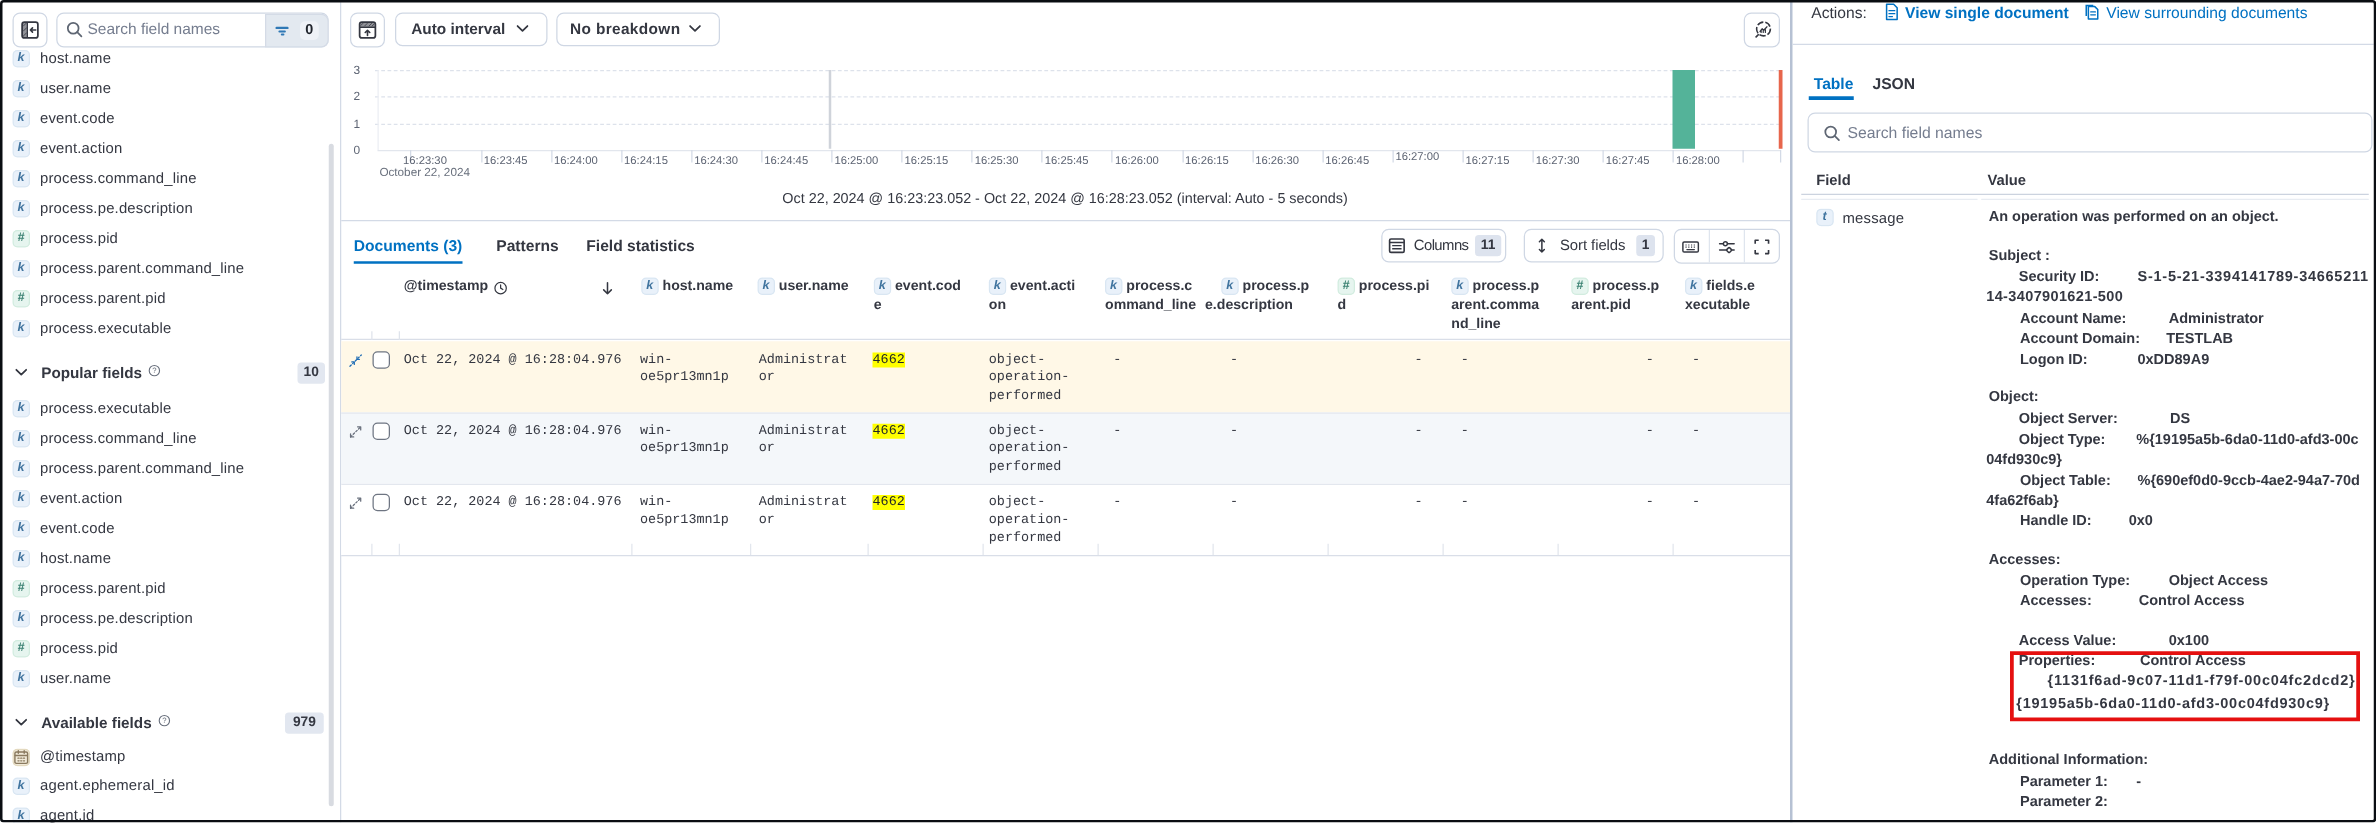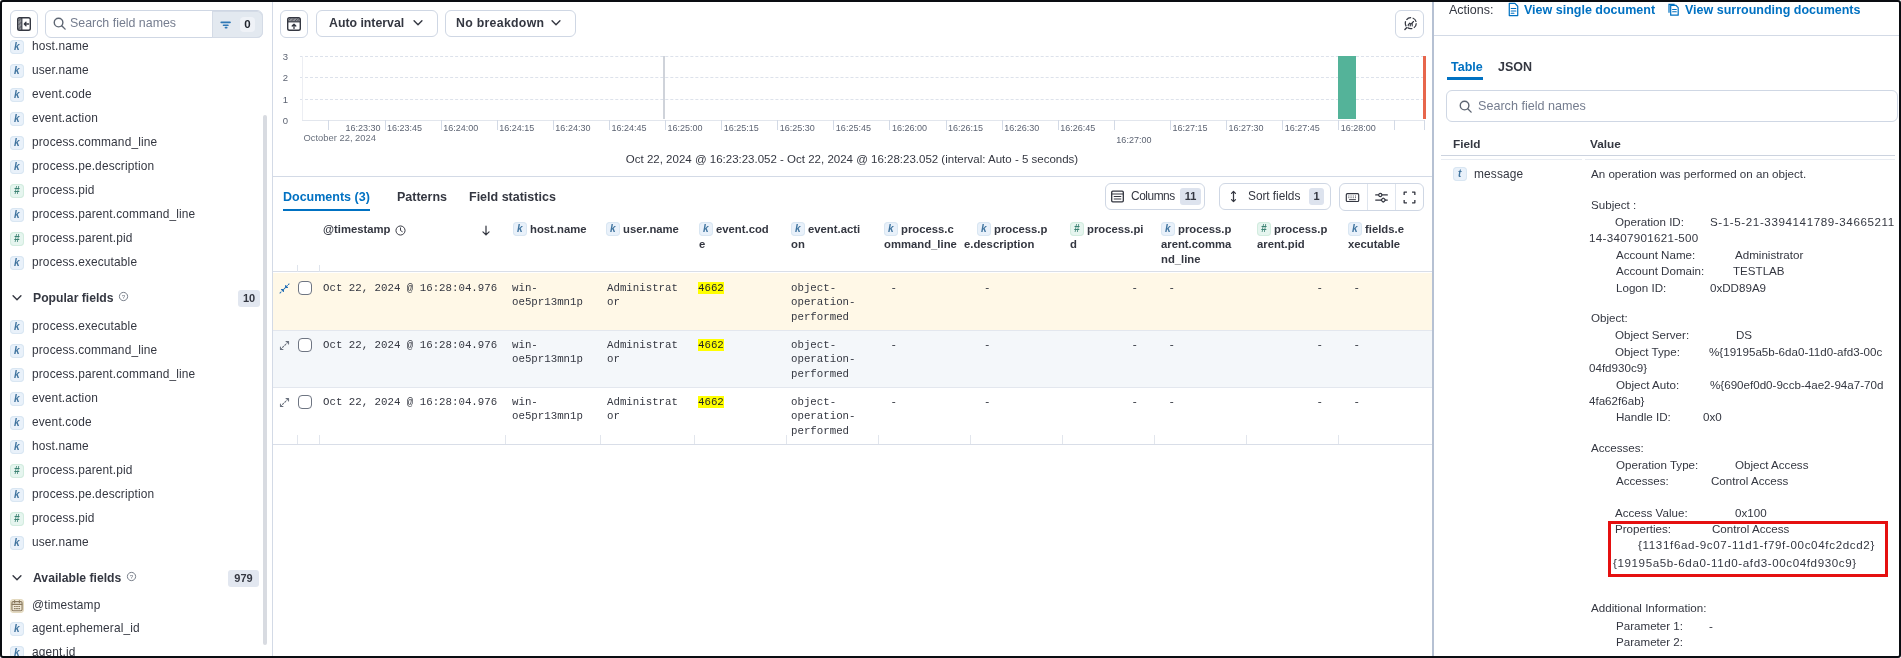--- a/index.html
+++ b/index.html
@@ -16,21 +16,21 @@
 .btn{position:absolute;border:1px solid #cfd7e4;border-radius:6px;background:#fff;}
 .btxt{font-size:11.9px;color:#343741;white-space:nowrap;letter-spacing:-0.05px;}
 .btxt2{font-size:12.3px;font-weight:bold;color:#343741;white-space:nowrap;}
 .mono{font-family:"Liberation Mono",monospace;font-size:10.75px;line-height:14.7px;color:#343741;}
 .hdr{position:absolute;font-weight:bold;font-size:11.3px;line-height:15px;color:#343741;}
 .vline{position:absolute;width:1px;background:#d3dae6;}
 .hline{position:absolute;height:1px;background:#d3dae6;}
 .xlab{position:absolute;font-size:9px;color:#5d6473;white-space:nowrap;transform:translateX(-50%);}
 .ylab{position:absolute;font-size:9.5px;color:#5d6473;text-align:right;width:20px;}
 .grid{position:absolute;left:300px;width:1124px;border-top:1px dashed #dde2eb;height:0;}
-.msgl{position:absolute;font-size:11.6px;color:#343741;white-space:nowrap;}
+.msgl{position:absolute;font-size:11.6px;color:#343741;white-space:nowrap;font-weight:bold;}
 .tab{position:absolute;font-weight:bold;font-size:12.5px;white-space:nowrap;}
 .lnk{position:absolute;font-size:12.5px;color:#0071c2;white-space:nowrap;}
 </style></head><body>
 <div class="a" style="left:0;top:0;width:1901px;height:658px;border:2.5px solid #0a0d12;border-radius:3px;z-index:60;pointer-events:none"></div>
 <div class="btn" style="left:10px;top:10px;width:28px;height:28px"></div>
 <svg class="a" style="left:16px;top:16px" width="16" height="16" viewBox="0 0 16 16" fill="none">
     <rect x="1.7" y="1.7" width="12.6" height="12.6" rx="1.8" stroke="#343741" stroke-width="1.4"></rect>
     <path d="M5.8 2v12" stroke="#343741" stroke-width="1.2"></path>
     <rect x="2.3" y="2.3" width="3" height="11.4" fill="#343741" opacity="0.55"></rect>
     <path d="M2.5 5l3-3M2.5 9l3-3M2.5 13l3-3" stroke="#343741" stroke-width="0.8" opacity="0.8"></path>
@@ -168,35 +168,35 @@
 <div class="a" style="left:945.5px;top:119.5px;width:1px;height:10px;background:#d3dae6"></div>
 <div class="a" style="left:1001.6px;top:119.5px;width:1px;height:10px;background:#d3dae6"></div>
 <div class="a" style="left:1057.7px;top:119.5px;width:1px;height:10px;background:#d3dae6"></div>
 <div class="a" style="left:1113.8px;top:119.5px;width:1px;height:10px;background:#d3dae6"></div>
 <div class="a" style="left:1169.9px;top:119.5px;width:1px;height:10px;background:#d3dae6"></div>
 <div class="a" style="left:1226.0px;top:119.5px;width:1px;height:10px;background:#d3dae6"></div>
 <div class="a" style="left:1282.1px;top:119.5px;width:1px;height:10px;background:#d3dae6"></div>
 <div class="a" style="left:1338.2px;top:119.5px;width:1px;height:10px;background:#d3dae6"></div>
 <div class="a" style="left:1394.3px;top:119.5px;width:1px;height:10px;background:#d3dae6"></div>
 <div class="a" style="left:1424px;top:119.5px;width:1px;height:10px;background:#d3dae6"></div>
-<div class="xlab" style="left:363px;top:122.5px">16:23:30</div>
+<div class="xlab" style="left:340px;top:122.5px">16:23:30</div>
 <div class="xlab" style="left:404.6px;top:122.5px">16:23:45</div>
 <div class="xlab" style="left:460.7px;top:122.5px">16:24:00</div>
 <div class="xlab" style="left:516.8px;top:122.5px">16:24:15</div>
 <div class="xlab" style="left:572.9px;top:122.5px">16:24:30</div>
 <div class="xlab" style="left:629.0px;top:122.5px">16:24:45</div>
 <div class="xlab" style="left:685.1px;top:122.5px">16:25:00</div>
 <div class="xlab" style="left:741.2px;top:122.5px">16:25:15</div>
 <div class="xlab" style="left:797.3px;top:122.5px">16:25:30</div>
 <div class="xlab" style="left:853.4px;top:122.5px">16:25:45</div>
 <div class="xlab" style="left:909.5px;top:122.5px">16:26:00</div>
 <div class="xlab" style="left:965.6px;top:122.5px">16:26:15</div>
 <div class="xlab" style="left:1021.7px;top:122.5px">16:26:30</div>
 <div class="xlab" style="left:1077.8px;top:122.5px">16:26:45</div>
-<div class="xlab" style="left:1133.9px;top:135px">16:27:00</div>
+<div class="xlab" style="left:1133.9px;top:120px">16:27:00</div>
 <div class="xlab" style="left:1190.0px;top:122.5px">16:27:15</div>
 <div class="xlab" style="left:1246.1px;top:122.5px">16:27:30</div>
 <div class="xlab" style="left:1302.2px;top:122.5px">16:27:45</div>
 <div class="xlab" style="left:1358.3px;top:122.5px">16:28:00</div>
 <div class="a sub" style="left:303.5px;top:132px;font-size:9.4px">October 22, 2024</div>
 <div class="a" style="left:663px;top:56.3px;width:1.5px;height:63px;background:#cfd3da"></div>
 <div class="a" style="left:1338px;top:56.3px;width:18px;height:63.2px;background:#54b399"></div>
 <div class="a" style="left:1423px;top:56.3px;width:2.5px;height:63.2px;background:#e7664c"></div>
 <div class="a txt" style="left:852px;top:152.5px;transform:translateX(-50%);font-size:11.5px">Oct 22, 2024 @ 16:23:23.052 - Oct 22, 2024 @ 16:28:23.052 (interval: Auto - 5 seconds)</div>
 <div class="hline" style="left:273px;top:176px;width:1159px"></div>
@@ -344,56 +344,56 @@
 <svg class="a" style="left:1506px;top:2px" width="15" height="15" viewBox="0 0 16 16" fill="none">
     <path d="M3.5 1.5h6L12.5 4.5v10h-9z" stroke="#0071c2" stroke-width="1.3" stroke-linejoin="round"></path>
     <path d="M5.5 7h5M5.5 9.5h5M5.5 12h3" stroke="#0071c2" stroke-width="1.1" stroke-linecap="round"></path>
   </svg>
 <div class="lnk" style="left:1524px;top:3px;font-weight:bold">View single document</div>
 <svg class="a" style="left:1666px;top:2px" width="15" height="15" viewBox="0 0 16 16" fill="none">
     <path d="M5 3.5h5.5L13 6v8H5z" stroke="#0071c2" stroke-width="1.3" stroke-linejoin="round"></path>
     <path d="M3.2 11.5v-9h6" stroke="#0071c2" stroke-width="1.3"></path>
     <path d="M7 8h4M7 10.5h4" stroke="#0071c2" stroke-width="1.1" stroke-linecap="round"></path>
   </svg>
-<div class="lnk" style="left:1685px;top:3px;font-weight:bold">View surrounding documents</div>
+<div class="lnk" style="left:1685px;top:3px;font-weight:normal">View surrounding documents</div>
 <div class="hline" style="left:1434px;top:35px;width:465px"></div>
 <div class="tab" style="left:1451px;top:60px;color:#0071c2">Table</div>
 <div class="a" style="left:1447px;top:77px;width:36px;height:2.5px;background:#0071c2"></div>
 <div class="tab txt" style="left:1498px;top:60px">JSON</div>
 <div class="btn" style="left:1446px;top:90px;width:452px;height:32px"></div>
 <svg class="a" style="left:1458px;top:99px" width="15" height="15" viewBox="0 0 16 16" fill="none">
     <circle cx="7" cy="7" r="4.6" stroke="#5e6673" stroke-width="1.5"></circle>
     <path d="M10.4 10.4 L14 14" stroke="#5e6673" stroke-width="1.5" stroke-linecap="round"></path>
   </svg>
 <div class="a" style="left:1478px;top:99px;font-size:12.6px;color:#757d8f">Search field names</div>
 <div class="a txt" style="left:1453px;top:137px;font-size:11.8px;font-weight:bold">Field</div>
 <div class="a txt" style="left:1590px;top:137px;font-size:11.8px;font-weight:bold">Value</div>
 <div class="hline" style="left:1441px;top:155px;width:454px;background:#ccd3df"></div>
 <div class="hline" style="left:1441px;top:159px;width:141px;background:#e8ecf2"></div>
 <div class="hline" style="left:1585px;top:159px;width:310px;background:#e8ecf2"></div>
 <div class="badge bt" style="left:1453px;top:167px">t</div>
 <div class="fname" style="left:1474px;top:167px">message</div>
 <div class="msgl" style="left:1591px;top:166.5px">An operation was performed on an object.</div>
 <div class="msgl" style="left:1591px;top:198.0px">Subject :</div>
-<div class="msgl" style="left:1615px;top:214.5px">Operation ID:</div>
+<div class="msgl" style="left:1615px;top:214.5px">Security ID:</div>
 <div class="msgl" style="left:1710px;top:214.5px"><span style="letter-spacing:0.6px">S-1-5-21-3394141789-34665211</span></div>
 <div class="msgl" style="left:1589px;top:231.0px"><span style="letter-spacing:0.3px">14-3407901621-500</span></div>
 <div class="msgl" style="left:1616px;top:247.5px">Account Name:</div>
 <div class="msgl" style="left:1735px;top:247.5px">Administrator</div>
 <div class="msgl" style="left:1616px;top:264.0px">Account Domain:</div>
 <div class="msgl" style="left:1733px;top:264.0px">TESTLAB</div>
 <div class="msgl" style="left:1616px;top:280.5px">Logon ID:</div>
 <div class="msgl" style="left:1710px;top:280.5px">0xDD89A9</div>
 <div class="msgl" style="left:1591px;top:311.0px">Object:</div>
 <div class="msgl" style="left:1615px;top:328.0px">Object Server:</div>
 <div class="msgl" style="left:1736px;top:328.0px">DS</div>
 <div class="msgl" style="left:1615px;top:344.5px">Object Type:</div>
 <div class="msgl" style="left:1709px;top:344.5px">%{19195a5b-6da0-11d0-afd3-00c</div>
 <div class="msgl" style="left:1589px;top:361.0px">04fd930c9}</div>
-<div class="msgl" style="left:1616px;top:377.5px">Object Auto:</div>
+<div class="msgl" style="left:1616px;top:377.5px">Object Table:</div>
 <div class="msgl" style="left:1710px;top:377.5px">%{690ef0d0-9ccb-4ae2-94a7-70d</div>
 <div class="msgl" style="left:1589px;top:394.0px">4fa62f6ab}</div>
 <div class="msgl" style="left:1616px;top:409.5px">Handle ID:</div>
 <div class="msgl" style="left:1703px;top:409.5px">0x0</div>
 <div class="msgl" style="left:1591px;top:441.0px">Accesses:</div>
 <div class="msgl" style="left:1616px;top:457.5px">Operation Type:</div>
 <div class="msgl" style="left:1735px;top:457.5px">Object Access</div>
 <div class="msgl" style="left:1616px;top:474.0px">Accesses:</div>
 <div class="msgl" style="left:1711px;top:474.0px">Control Access</div>
 <div class="msgl" style="left:1615px;top:505.5px">Access Value:</div>

